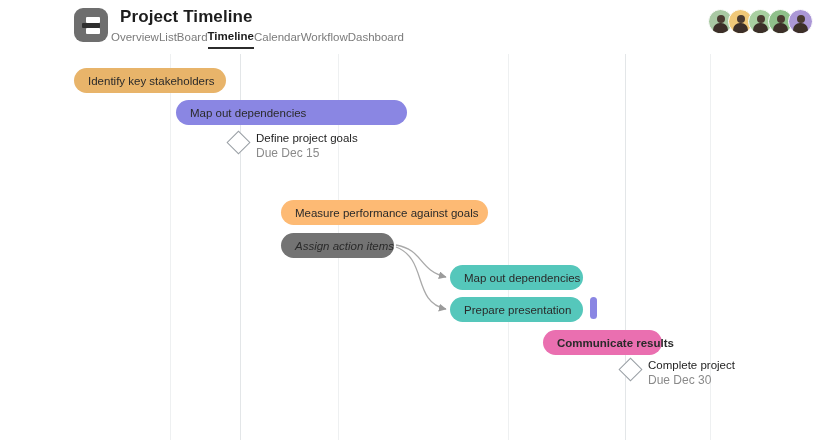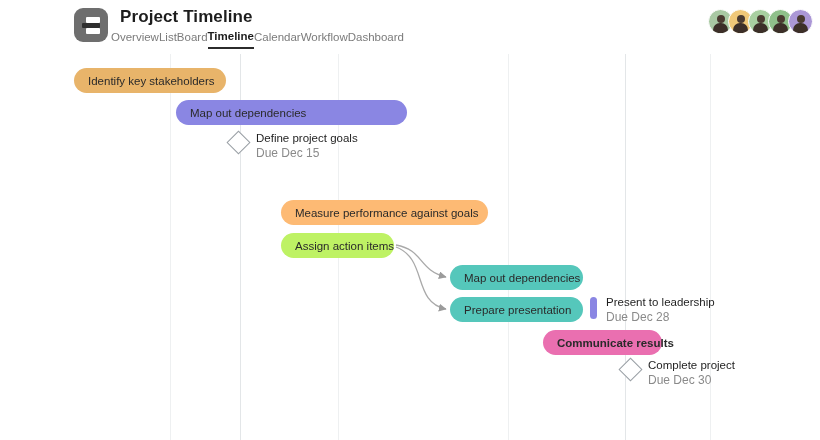--- a/index.html
+++ b/index.html
@@ -240,37 +240,33 @@
       </marker>
     </defs>
     <path d="M396,191 C424,196 418,216 446,223" fill="none" stroke="#a9a9a9" stroke-width="1.3" marker-end="url(#arrow)"></path>
     <path d="M396,193 C428,205 412,248 446,255" fill="none" stroke="#a9a9a9" stroke-width="1.3" marker-end="url(#arrow)"></path>
   </svg>
 
   <div id="chart">
       <div class="bar" style="left: 74px; top: 14px; width: 152px; background: rgb(232, 180, 106);">Identify key stakeholders</div>
       <div class="bar" style="left: 176px; top: 46px; width: 231px; background: rgb(138, 134, 227);">Map out dependencies</div>
       <div class="bar" style="left: 281px; top: 146px; width: 207px; background: #fdba74;">Measure performance against goals</div>
-      <div class="bar" style="left: 281px; top: 179px; width: 113px; background: #bef264;">Assign action items</div>
+      <div class="bar" style="left: 281px; top: 179px; width: 113px; background: #737373; font-style: italic;">Assign action items</div>
       <div class="bar" style="left: 450px; top: 211px; width: 133px; background: rgb(85, 199, 187);">Map out dependencies</div>
       <div class="bar" style="left: 450px; top: 243px; width: 133px; background: rgb(85, 199, 187);">Prepare presentation</div>
       <div class="bar" style="left: 543px; top: 276px; width: 119px; background: rgb(234, 111, 176); font-weight: bold;">Communicate results</div>
       <div class="milestone" style="left: 230px; top: 78px;">
         <div class="diamond"></div>
         <div class="ms-text">
           <div class="ms-title">Define project goals</div>
           <div class="ms-due">Due Dec 15</div>
         </div>
       </div>
       <div class="milestone" style="left: 590px; top: 242px;">
         <div class="pillmark"></div>
-        <div class="ms-text">
-          <div class="ms-title">Present to leadership</div>
-          <div class="ms-due">Due Dec 28</div>
-        </div>
       </div>
       <div class="milestone" style="left: 622px; top: 305px;">
         <div class="diamond"></div>
         <div class="ms-text">
           <div class="ms-title">Complete project</div>
           <div class="ms-due">Due Dec 30</div>
         </div>
       </div>
     </div>
 

